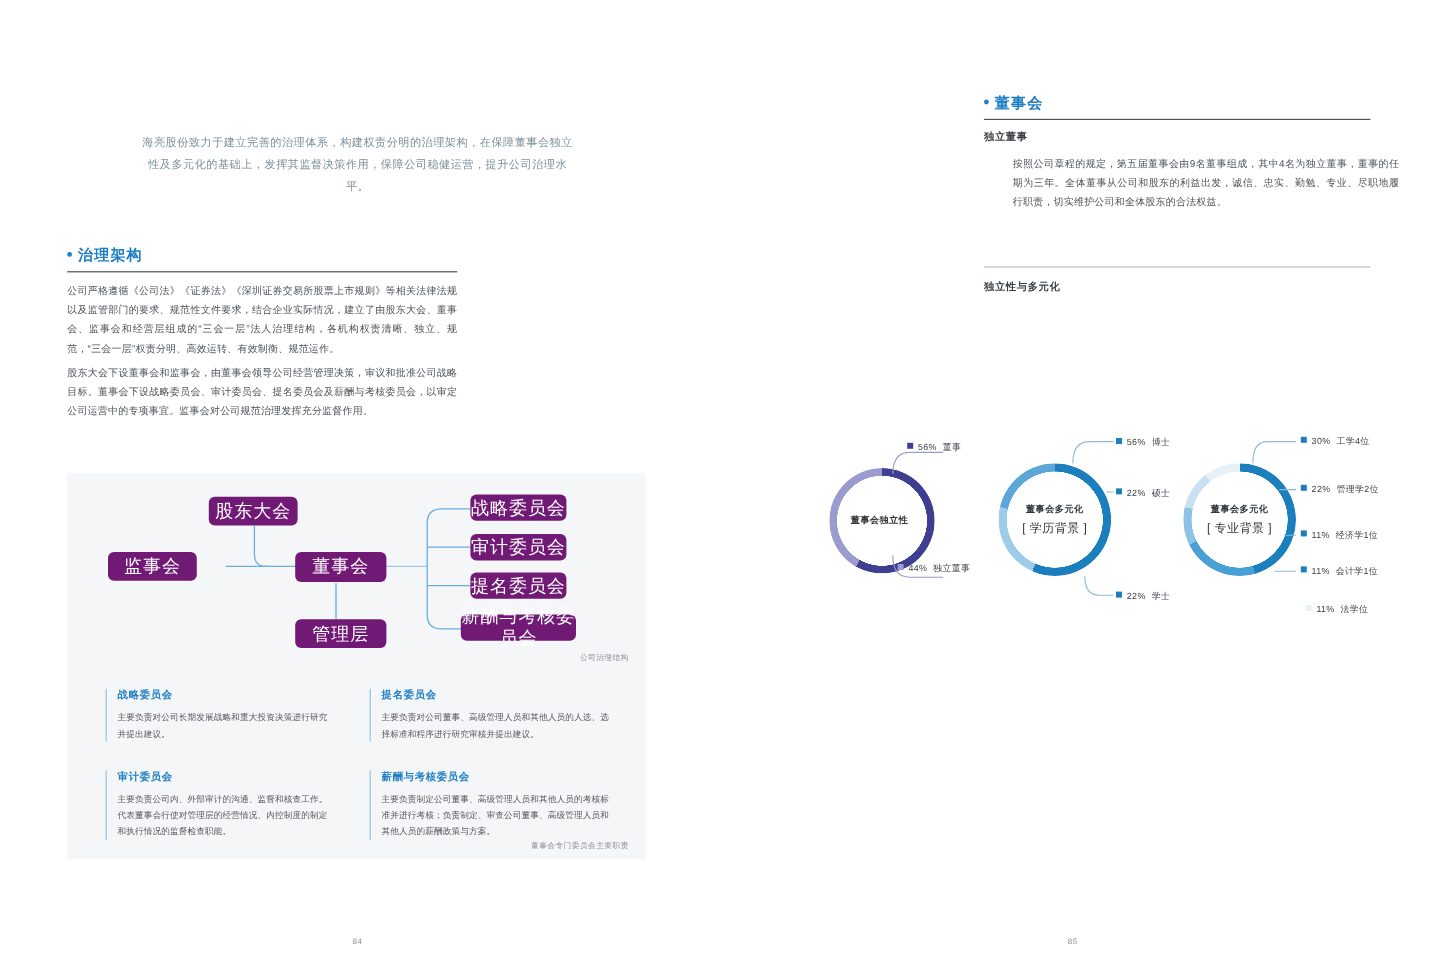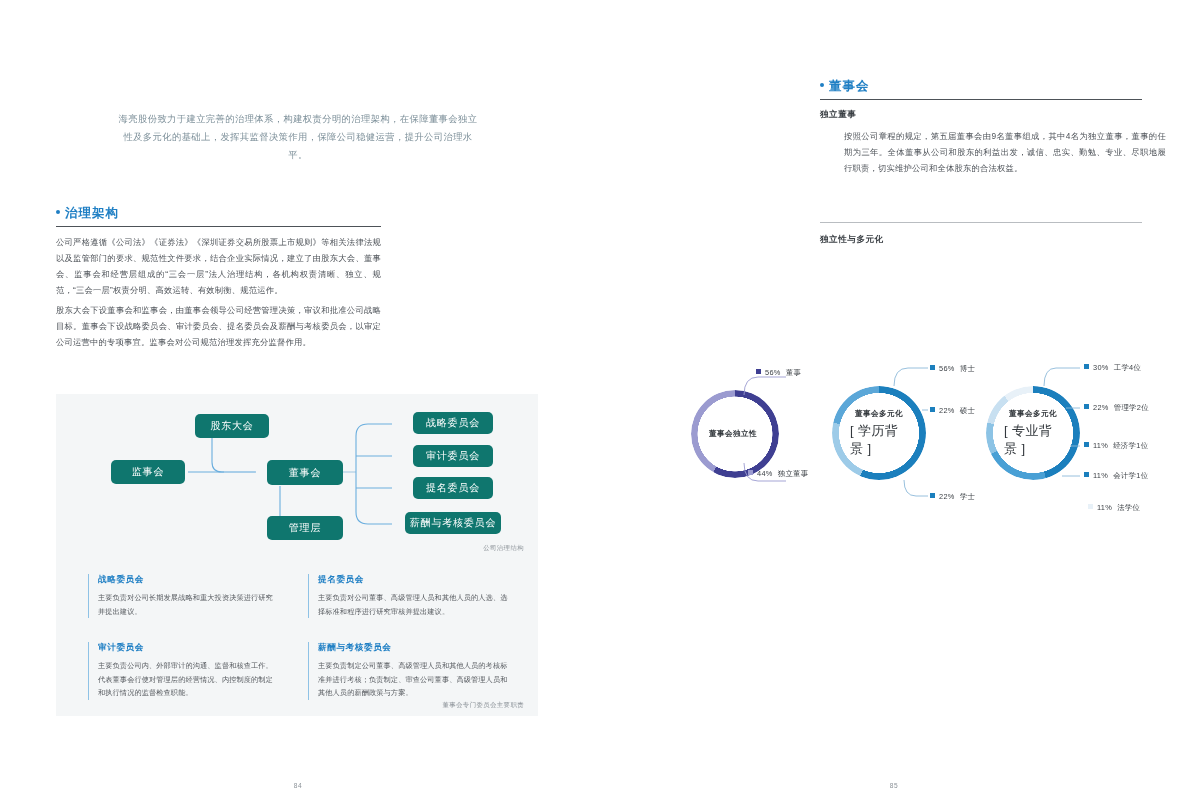--- a/index.html
+++ b/index.html
@@ -47,25 +47,24 @@
     position: absolute; font-size: 8.3px; line-height: 16px;
     color: #4d5258; text-align: justify; letter-spacing: .2px;
   }
 
   
   .org-panel {
     position: absolute; left: 56px; top: 394px;
     width: 482px; height: 322px; background: #f4f6f7;
   }
   .node {
-    position: absolute; background: #0f766e; color: #fff;
-    border-radius: 5px; font-size: 10px; text-align: center;
+    position: absolute; background: #701a75; color: #fff;
+    border-radius: 5px; font-size: 15px; text-align: center;
     display: flex; align-items: center; justify-content: center;
     letter-spacing: .8px;
-    margin-left: 21px;
   }
   .org-caption {
     position: absolute; right: 14px; top: 150px;
     font-size: 6.4px; color: #8b9298; letter-spacing: .4px;
   }
   .cmt {
     position: absolute; border-left: 1.8px solid #8ec2e6; padding-left: 9px;
   }
   .cmt h4 {
     font-size: 8.6px; color: #1f7fc4; font-weight: bold;
@@ -81,21 +80,21 @@
 
   
   .donut-wrap { position: absolute; }
   .donut { position: absolute; border-radius: 50%; }
   .donut-hole {
     position: absolute; border-radius: 50%; background: #fff;
     display: flex; flex-direction: column;
     align-items: center; justify-content: center;
   }
   .donut-title { font-size: 7.6px; font-weight: bold; color: #33383d; letter-spacing: .4px; }
-  .donut-sub   { font-size: 13px; color: #33383d; margin-top: 3px; letter-spacing: .4px; }
+  .donut-sub   { font-size: 10px; color: #33383d; margin-top: 3px; letter-spacing: .4px; }
   .leg {
     position: absolute; font-size: 7.4px; color: #3a3f44;
     white-space: nowrap; letter-spacing: .3px;
   }
   .leg .sw {
     display: inline-block; width: 5px; height: 5px; margin-right: 4px;
     position: relative; top: -1px;
   }
   .leg .pct { font-weight: normal; }
   .leg .nm { margin-left: 5px; }

